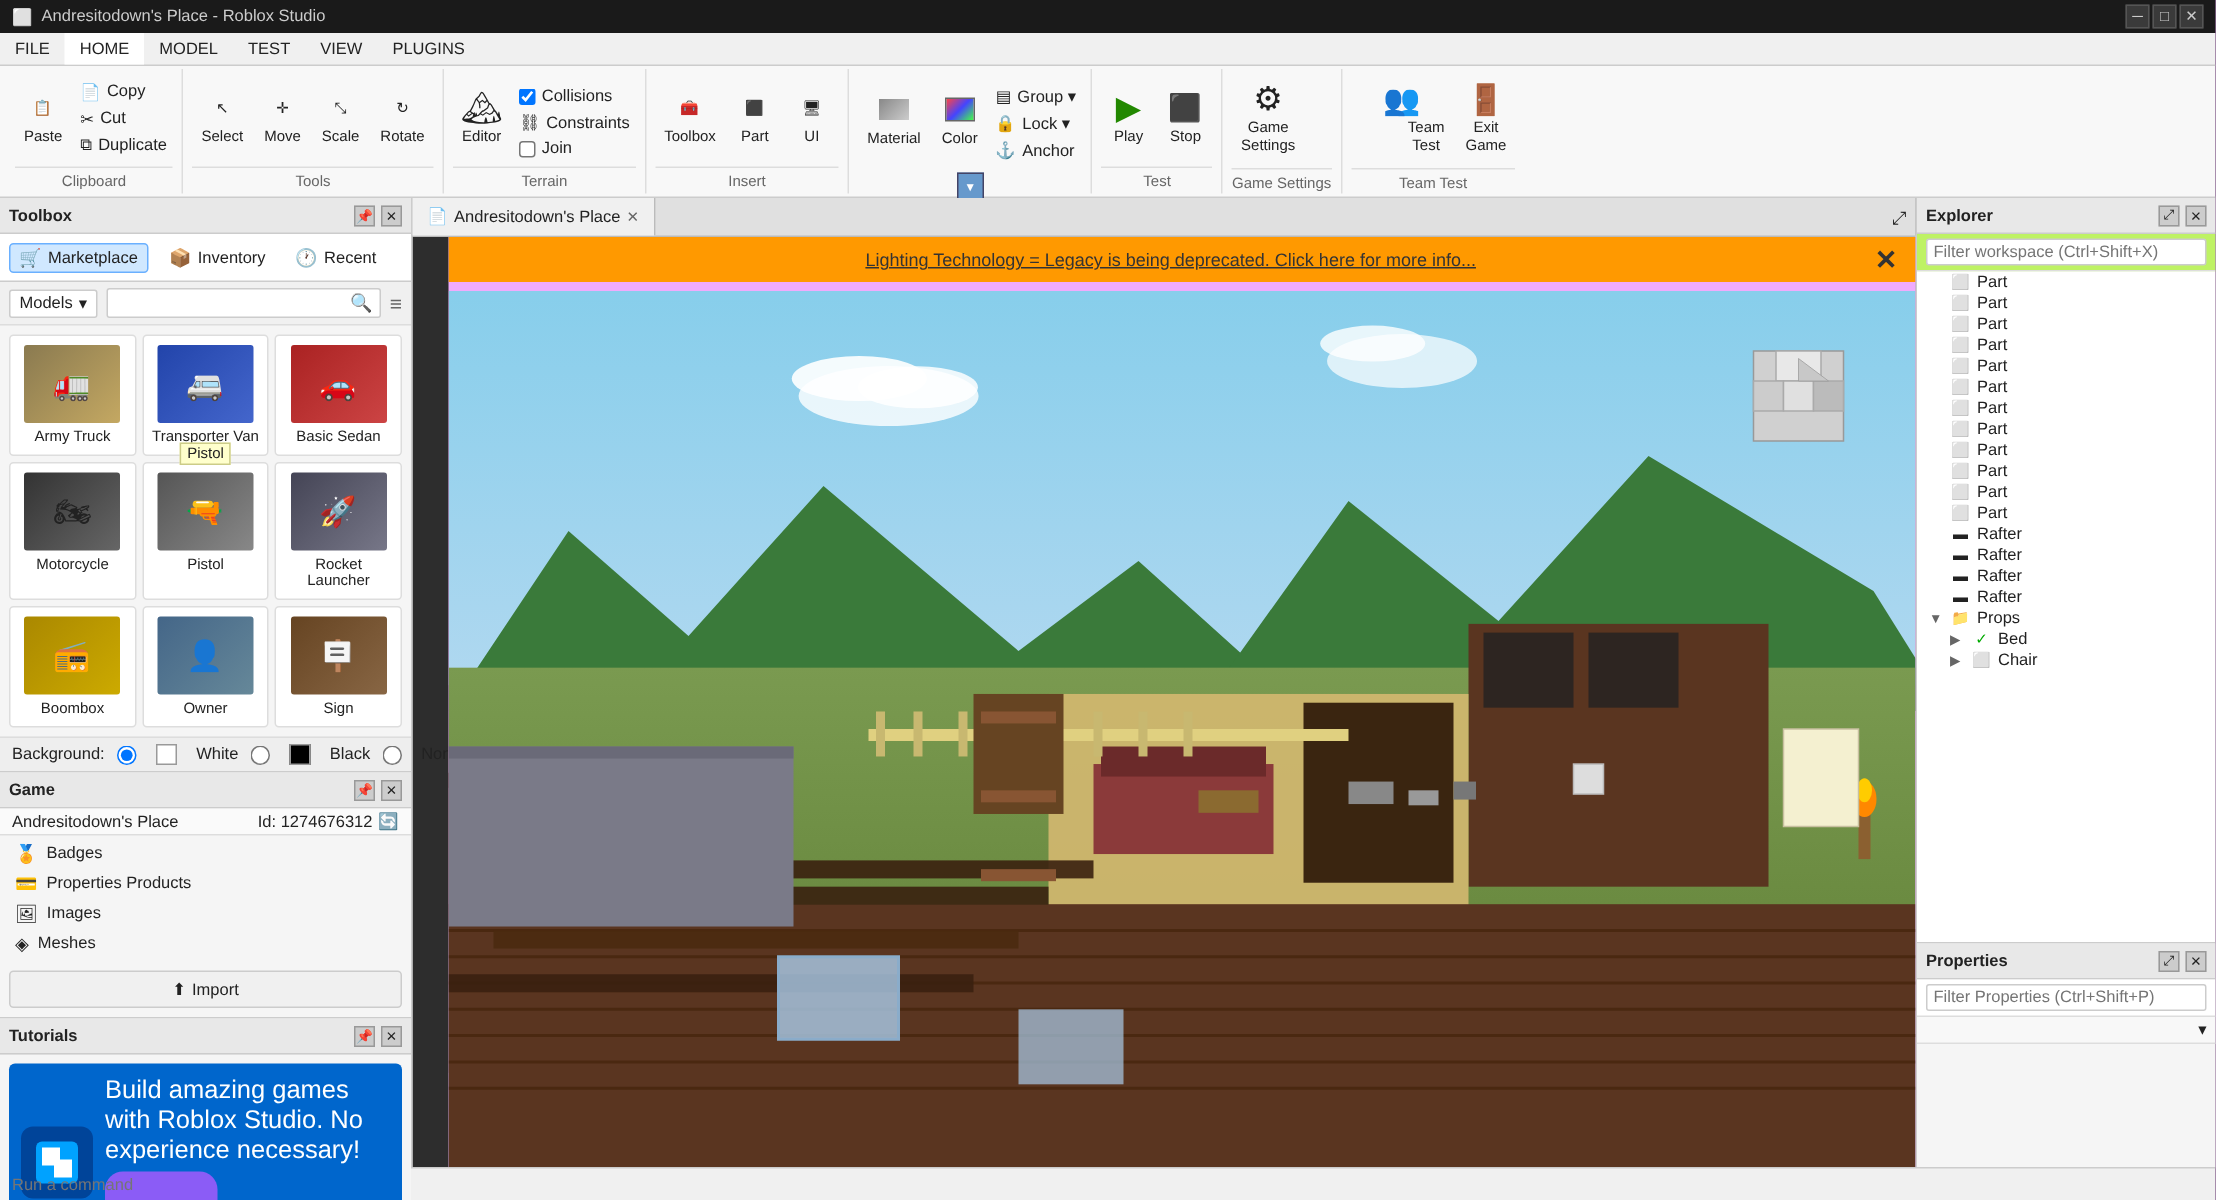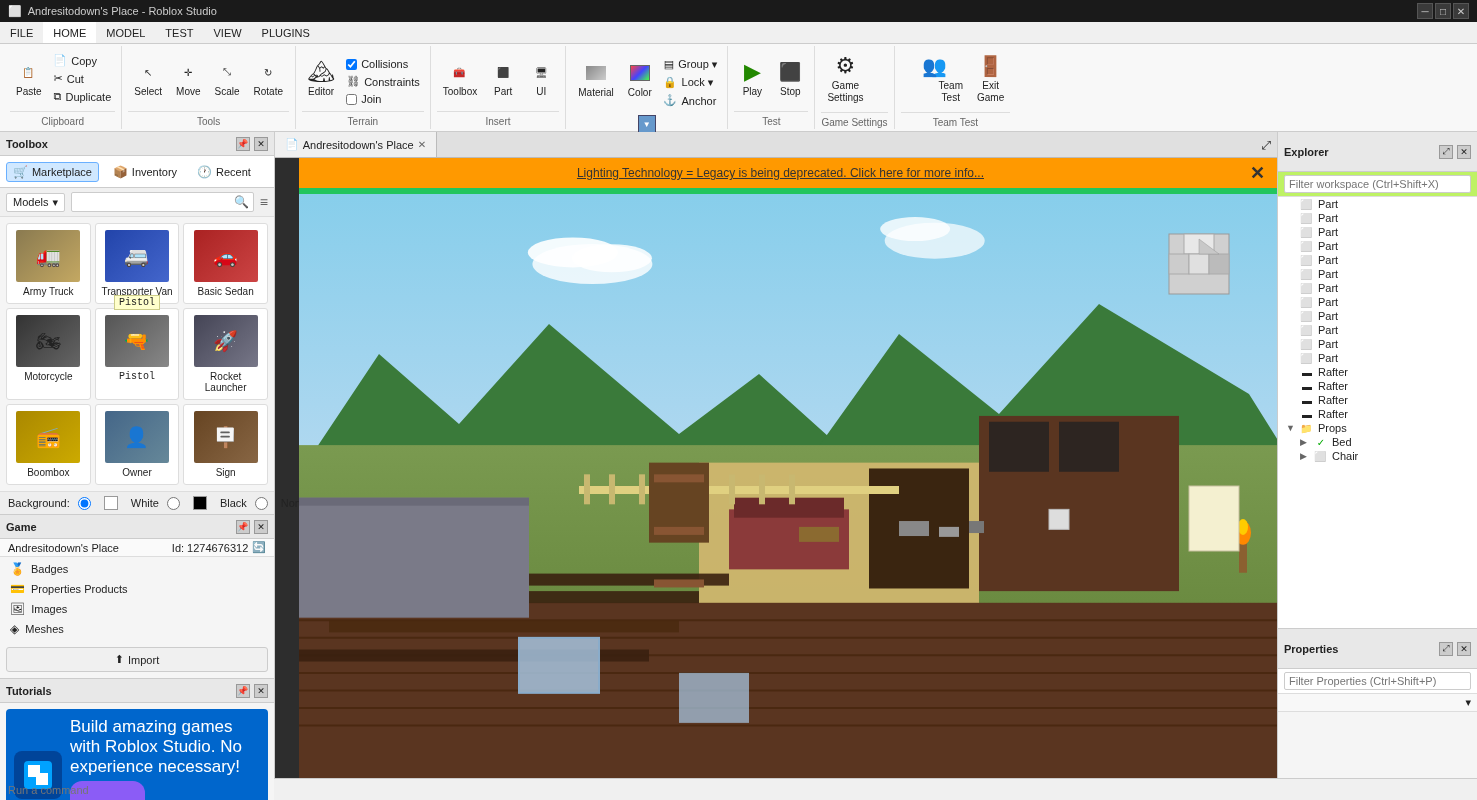--- a/index.html
+++ b/index.html
@@ -246,21 +246,20 @@
     .item-thumb.sedan { background: linear-gradient(135deg, #aa2222, #cc4444); }
     .item-thumb.moto { background: linear-gradient(135deg, #333, #666); }
     .item-thumb.pistol { background: linear-gradient(135deg, #555, #888); }
     .item-thumb.rocket { background: linear-gradient(135deg, #445, #778); }
     .item-thumb.boombox { background: linear-gradient(135deg, #aa8800, #ccaa00); }
     .item-thumb.owner { background: linear-gradient(135deg, #446688, #668899); }
     .item-thumb.sign { background: linear-gradient(135deg, #664422, #886644); }
 
     .tooltip-overlay {
       position: relative;
-      font-family: Liberation Mono, monospace;
     }
     .tooltip-label {
       background: #ffffcc;
       border: 1px solid #cccc88;
       padding: 1px 4px;
       font-size: 10px;
       position: absolute;
       top: -14px;
       left: 50%;
       transform: translateX(-50%);
@@ -416,21 +415,21 @@
       background: #d8d8d8;
       border-right: 1px solid #bbb;
     }
     .viewport-tab.active { background: #f0f0f0; }
     .viewport-tab .close-x { color: #666; font-size: 10px; cursor: pointer; }
 
     .viewport {
       flex: 1;
       position: relative;
       overflow: hidden;
-      background: #22c55e;
+      background: #f0abfc;
       margin-left: 24px;
     }
 
     
     .notification-banner {
       position: absolute;
       top: 0;
       left: 0;
       right: 0;
       background: #ff9900;
@@ -461,21 +460,21 @@
       flex-shrink: 0;
     }
 
     .panel-header {
       background: #e8e8e8;
       border-bottom: 1px solid #ccc;
       display: flex;
       align-items: center;
       justify-content: space-between;
       padding: 2px 6px;
-      height: 40px;
+      height: 24px;
     }
     .panel-title { font-size: 11px; font-weight: bold; }
 
     .explorer-filter {
       padding: 3px 6px;
       background: #bef264;
       border-bottom: 1px solid #ddd;
     }
     .explorer-filter input {
       width: 100%;

